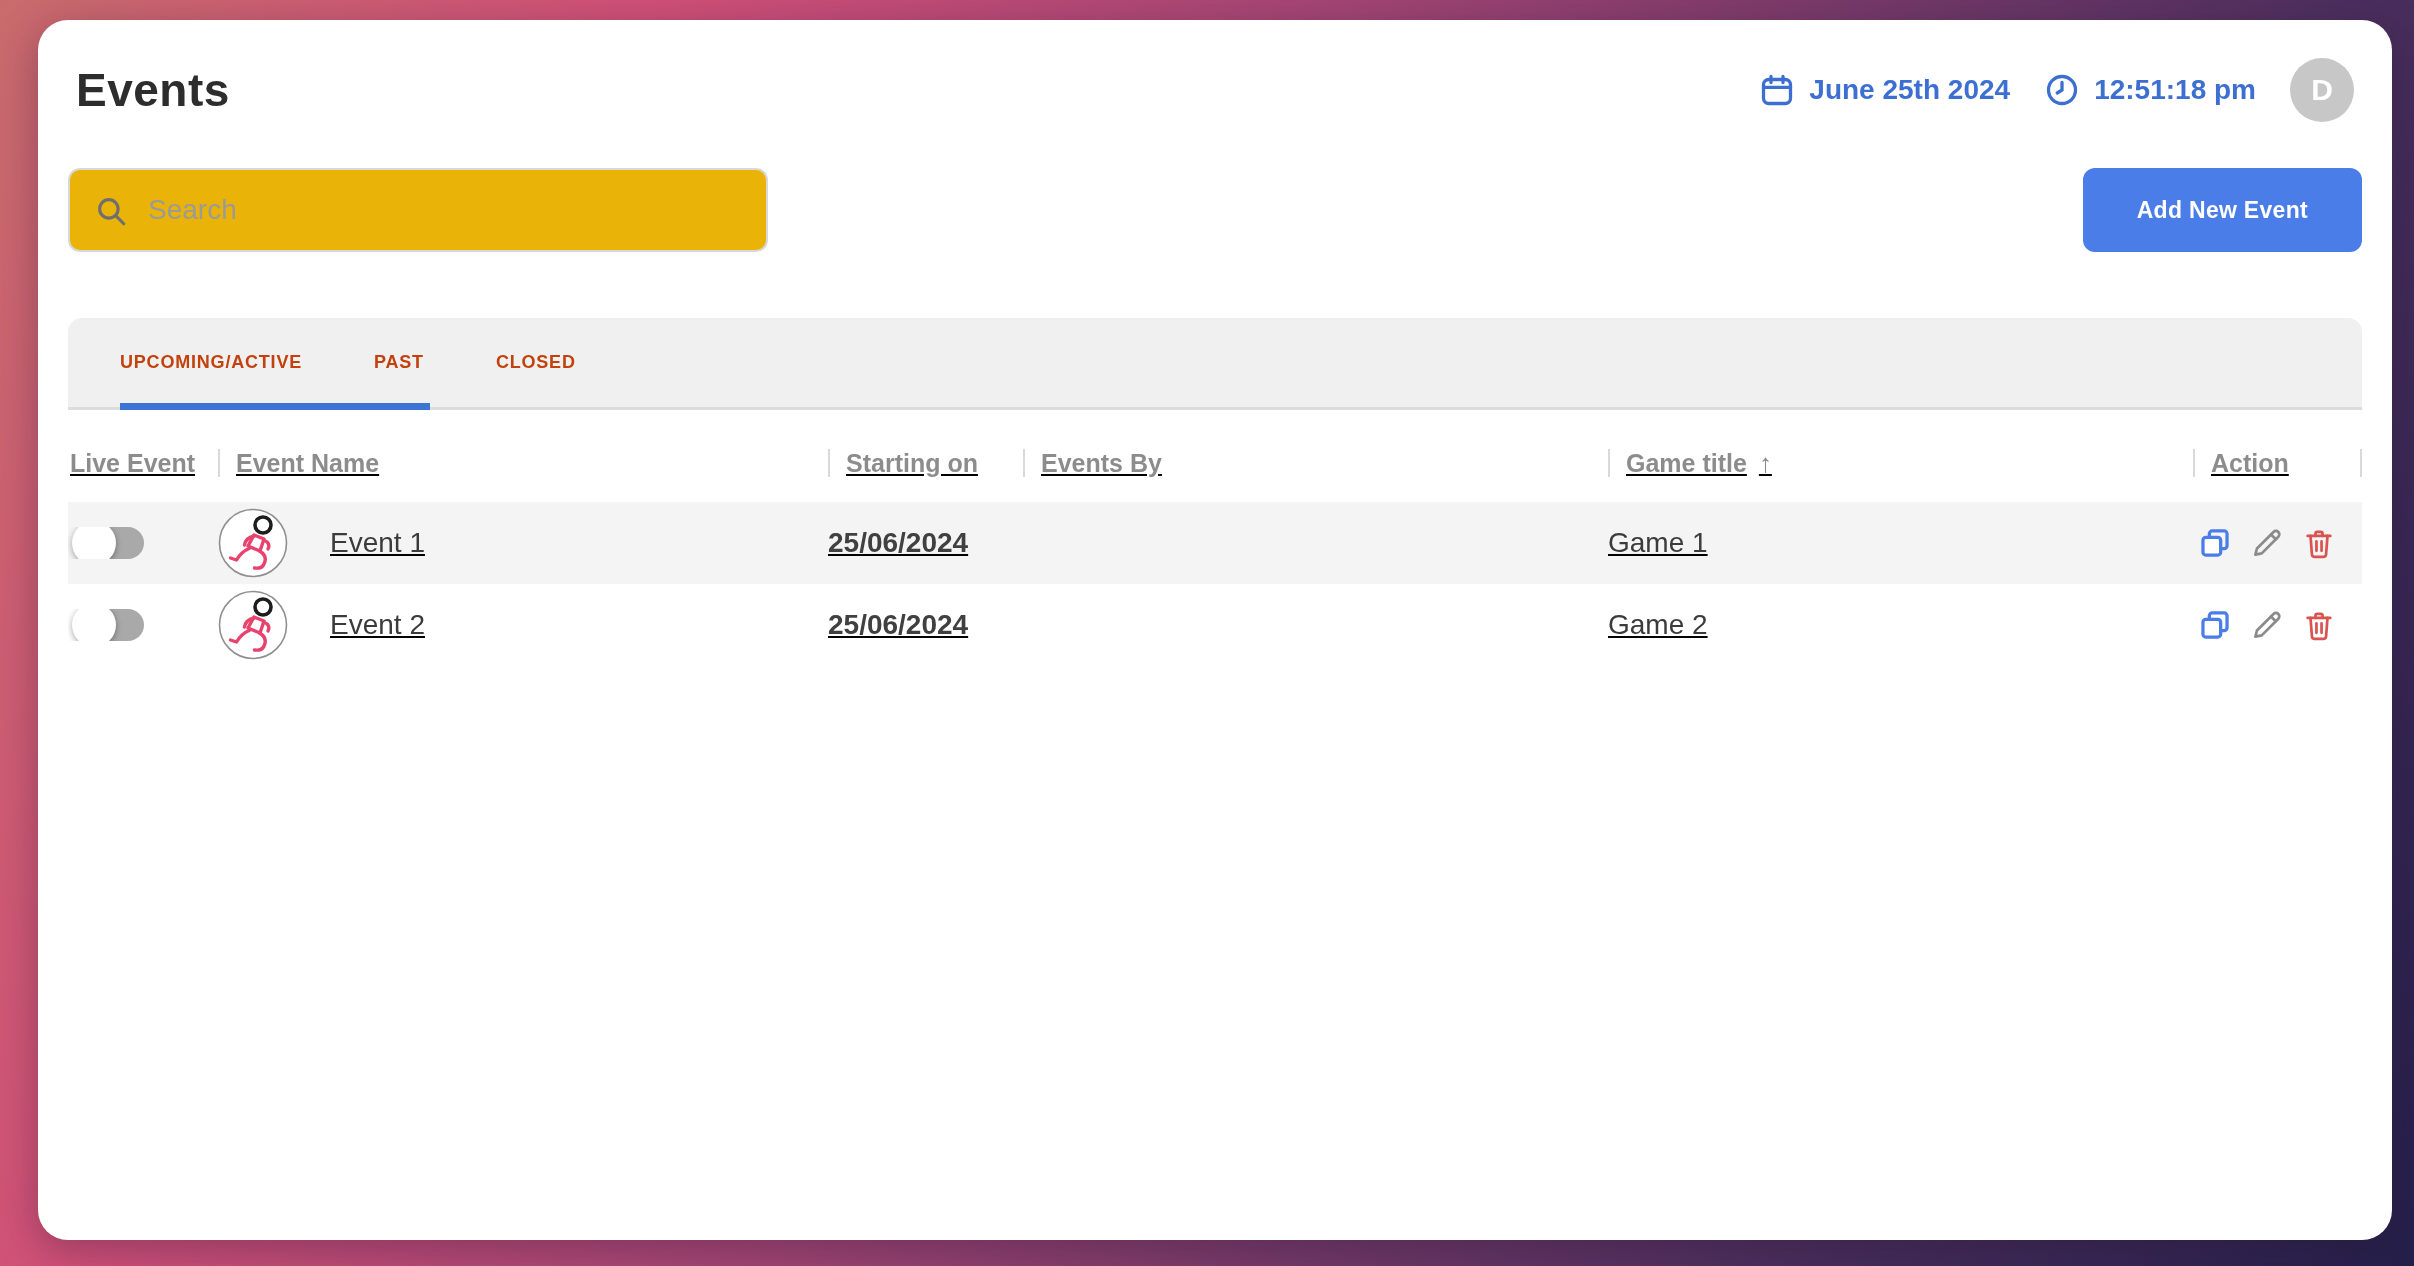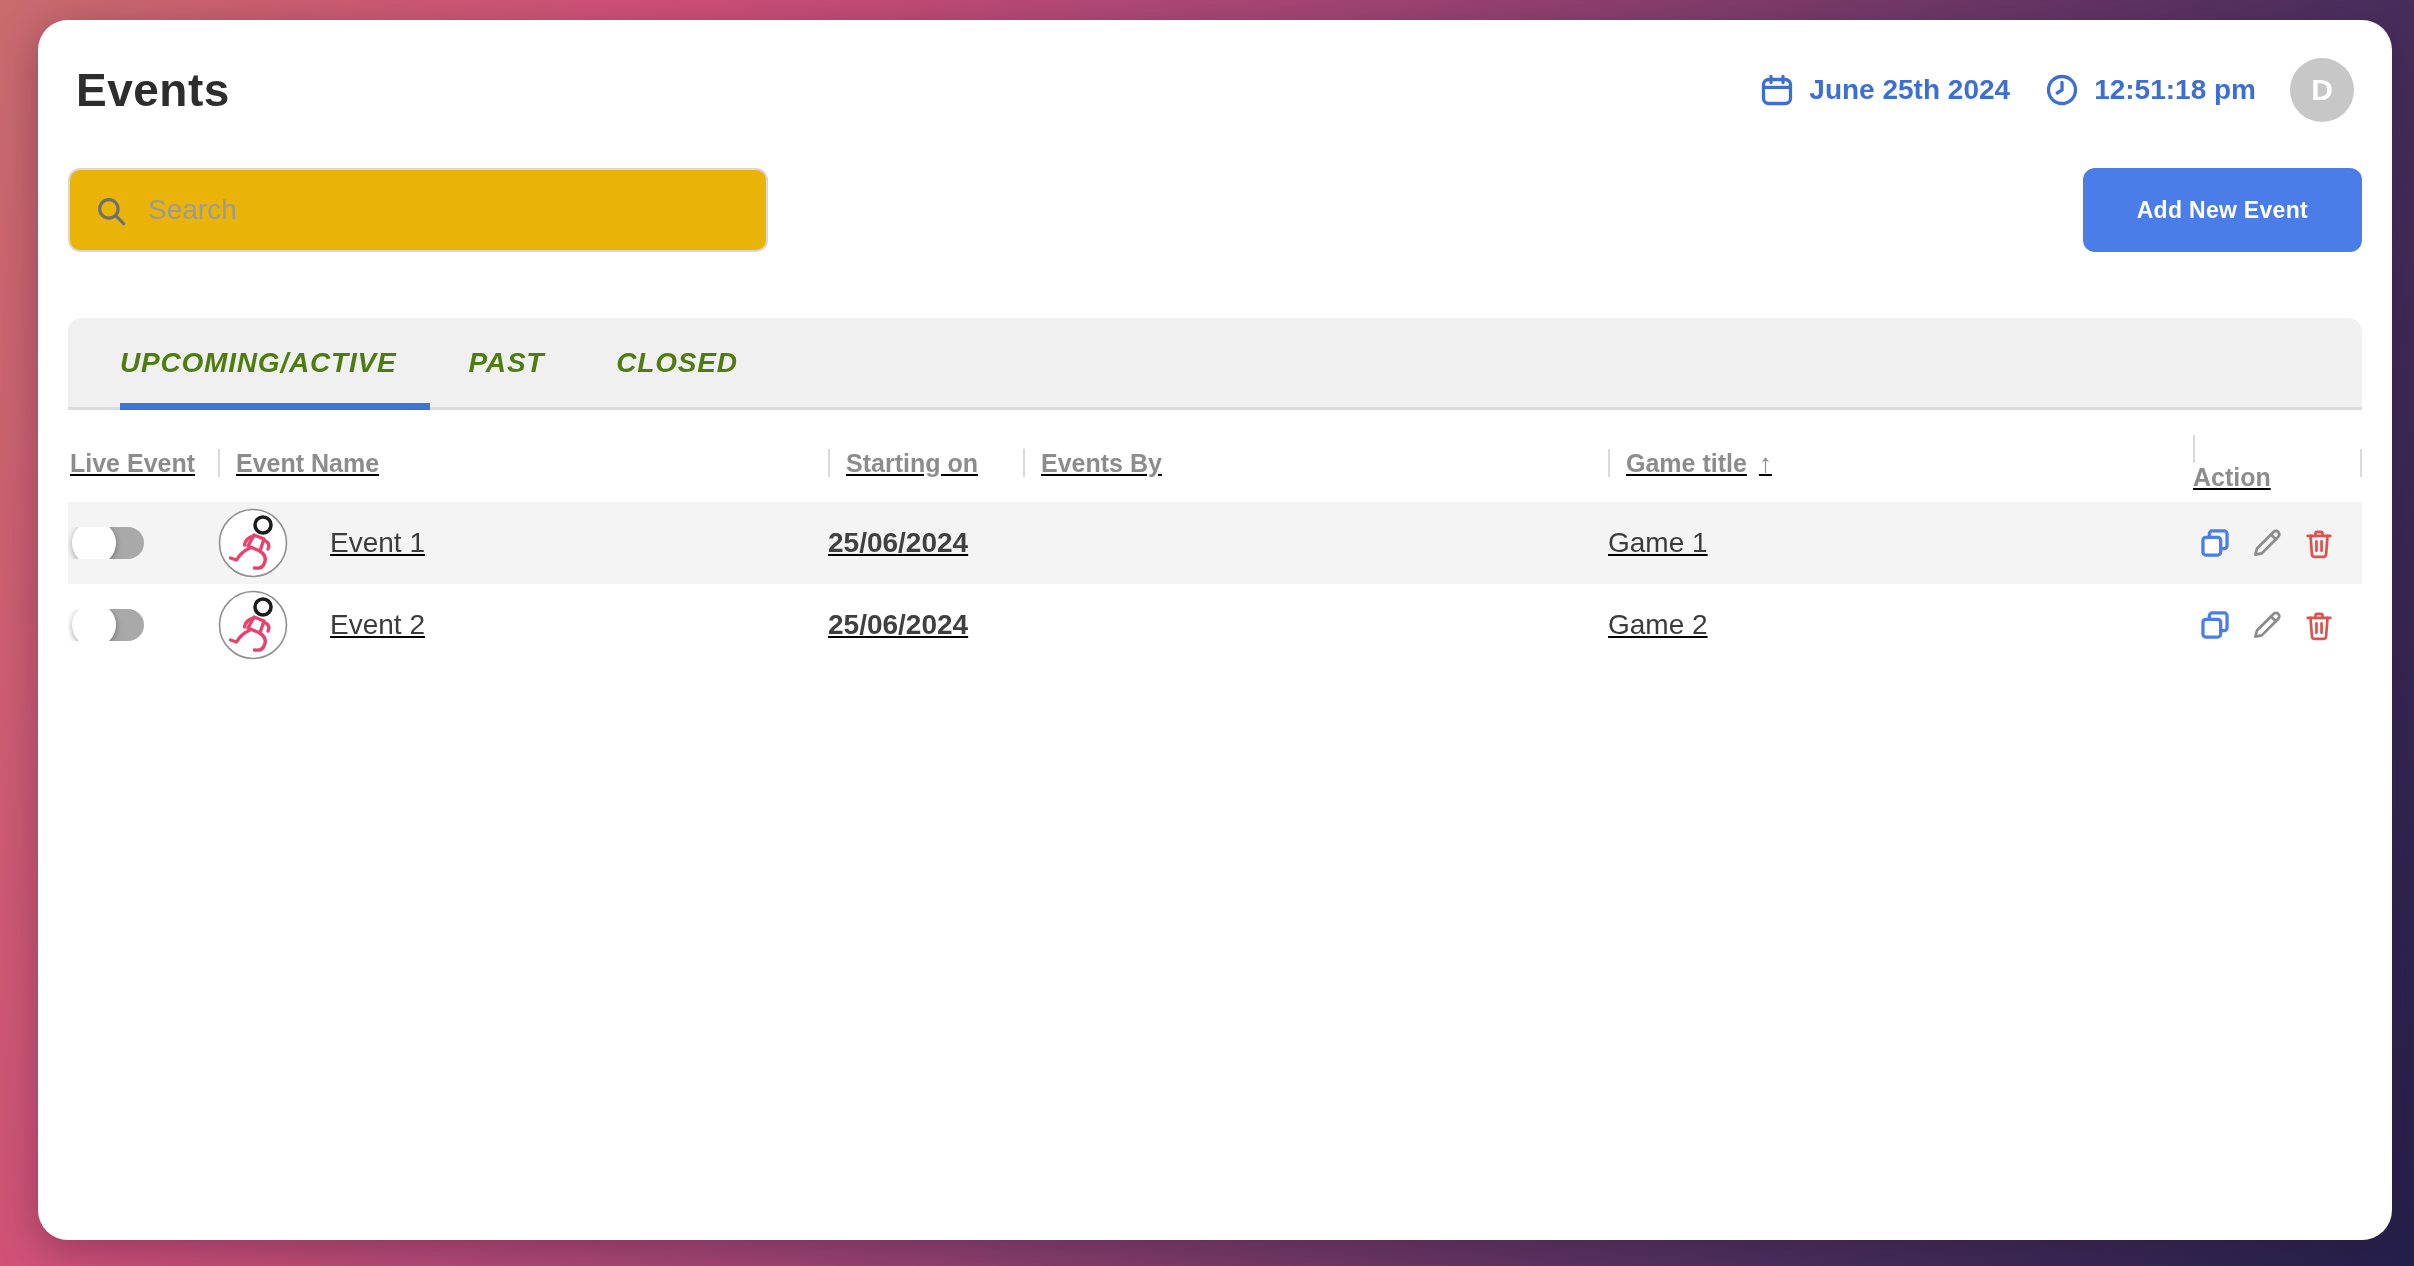--- a/index.html
+++ b/index.html
@@ -37,21 +37,21 @@
     height:84px; padding:0 54px; background:#4a7de8; border:none; border-radius:12px;
     color:#fff; font-size:23px; font-weight:700; cursor:pointer; letter-spacing:.3px;
     font-family:"Liberation Sans", sans-serif;
   }
   
   .tabbar {
     margin-top:66px; height:92px; background:#f1f0f0; border-radius:14px 14px 0 0;
     border-bottom:3px solid #dcdcdc; display:flex; align-items:center; padding:0 52px; gap:72px;
     position:relative;
   }
-  .tab { font-size:28px; font-weight:800; color:#4d7c0f; letter-spacing:.8px; cursor:pointer;font-style:italic; }
+  .tab { font-size:18px; font-weight:800; color:#c2410c; letter-spacing:.8px; cursor:pointer; }
   .tab-underline { position:absolute; left:52px; bottom:-3px; width:310px; height:7px; background:#3b74d4; }
   
   .tbl { margin-top:14px; }
   .thead, .trow { display:grid; grid-template-columns:150px 610px 195px 585px 585px 1fr; align-items:center;text-decoration:underline; }
   .thead { height:78px; }
   .th { display:flex; align-items:center; font-size:25px; font-weight:800; color:#8c8c8c; overflow:hidden; white-space:nowrap; }
   .th .sep { width:2px; height:28px; background:#d9d9d9; margin-right:16px; flex:none; }
   .th.first { padding-left:2px; }
   .sort-arrow { margin-left:12px; font-size:26px; color:#8c8c8c; font-weight:400; }
   .th.last { justify-content:space-between; }
@@ -134,21 +134,21 @@
       <div class="th">
           <span class="sep"></span>
           <span>Events By</span>
         </div>
       <div class="th">
           <span class="sep"></span>
           <span>Game title</span>
           <span class="sort-arrow">↑</span>
         </div>
       <div class="th last">
-          <span style="display:flex;flex-direction:column;">
+          <span style="display:flex;align-items:center;">
             <span class="sep"></span>
             <span>Action</span>
           </span>
           <span class="sep end"></span>
         </div>
     </div>
 
     <div class="trow odd">
       <div class="cell">
         <div class="toggle">

